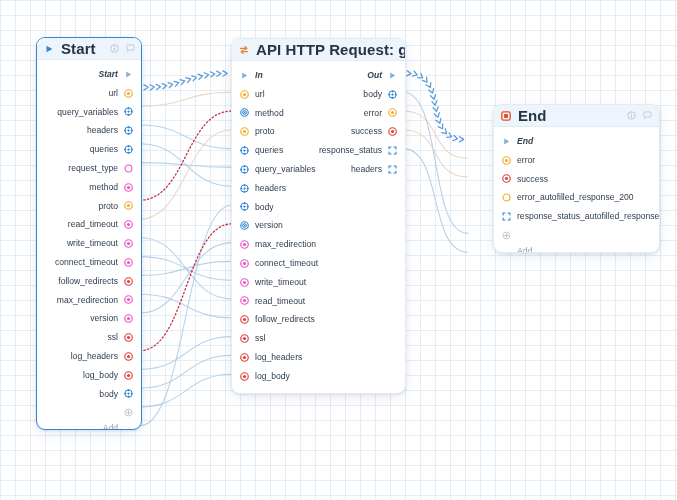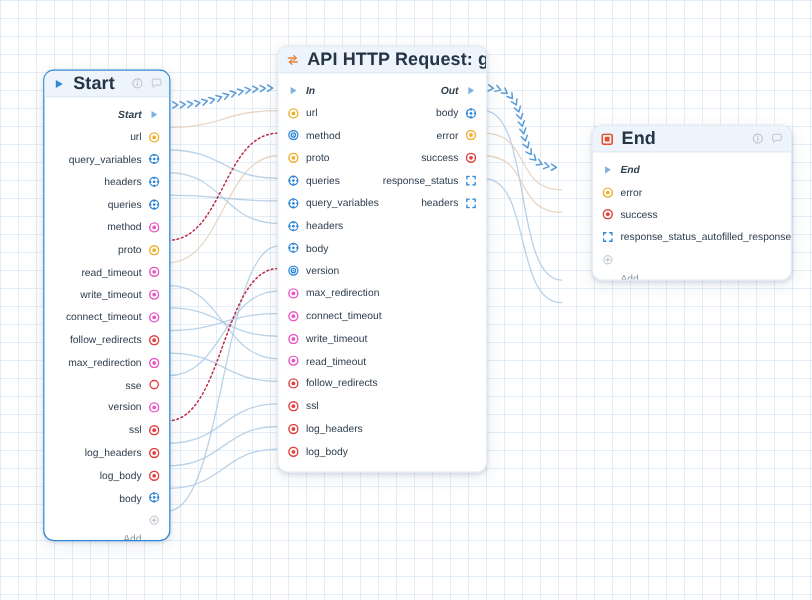--- a/index.html
+++ b/index.html
@@ -114,21 +114,21 @@
       <path d="M-2,-2.6 L2.2,0 L-2,2.6" transform="translate(439.07159423828125,121.22447967529297) rotate(68.84168687724977)" fill="none" stroke="#5b9bd8" stroke-width="1.25" stroke-linecap="round" stroke-linejoin="round"></path>
       <path d="M-2,-2.6 L2.2,0 L-2,2.6" transform="translate(441.470703125,126.93456268310547) rotate(58.28303164951304)" fill="none" stroke="#5b9bd8" stroke-width="1.25" stroke-linecap="round" stroke-linejoin="round"></path>
       <path d="M-2,-2.6 L2.2,0 L-2,2.6" transform="translate(444.95111083984375,132.04678344726562) rotate(42.83714892684941)" fill="none" stroke="#5b9bd8" stroke-width="1.25" stroke-linecap="round" stroke-linejoin="round"></path>
       <path d="M-2,-2.6 L2.2,0 L-2,2.6" transform="translate(449.7021179199219,135.9923858642578) rotate(25.42084642301809)" fill="none" stroke="#5b9bd8" stroke-width="1.25" stroke-linecap="round" stroke-linejoin="round"></path>
       <path d="M-2,-2.6 L2.2,0 L-2,2.6" transform="translate(455.40643310546875,138.36997985839844) rotate(10.888534332851254)" fill="none" stroke="#5b9bd8" stroke-width="1.25" stroke-linecap="round" stroke-linejoin="round"></path>
       <path d="M-2,-2.6 L2.2,0 L-2,2.6" transform="translate(461.52166748046875,139.32632446289062) rotate(1.7026387864661858)" fill="none" stroke="#5b9bd8" stroke-width="1.25" stroke-linecap="round" stroke-linejoin="round"></path>
     </g>
 </svg>
 
 <div id="nodes-layer">
-    <div class="node selected" style="left: 36px; top: 58px; width: 104px; text-align: right;">
+    <div class="node selected" style="left: 36px; top: 37px; width: 104px; text-align: right;">
       <div class="node-head">
       <span style="display:flex">
           <svg width="10" height="10" viewBox="0 0 12 12">
             <path d="M3 2 L10 6 L3 10 Z" fill="#2f87d6"></path>
           </svg>
         </span>
       <span class="node-title">Start</span>
       <span class="head-sp"></span>
       <span style="display:flex">
           <svg class="head-ic" viewBox="0 0 12 12">
@@ -190,20 +190,26 @@
                 <circle cx="6" cy="6" r="4.9" fill="none" stroke="#2f87d6" stroke-width="1.3"></circle>
                 <rect x="5" y=".4" width="2" height="2.6" rx=".5"></rect>
                 <rect x="5" y="9" width="2" height="2.6" rx=".5"></rect>
                 <rect x=".4" y="5" width="2.6" height="2" rx=".5"></rect>
                 <rect x="9" y="5" width="2.6" height="2" rx=".5"></rect>
                 <circle cx="6" cy="6" r="1.5"></circle>
               </g>
             </svg></span>
         </div>
         <div class="row right">
+          <span class="lbl">request_type</span>
+          <span class="port"><svg width="9" height="9" viewBox="0 0 12 12">
+              <circle cx="6" cy="6" r="4.6" fill="none" stroke="#ea56c4" stroke-width="1.5"></circle>
+            </svg></span>
+        </div>
+        <div class="row right">
           <span class="lbl">method</span>
           <span class="port"><svg width="9" height="9" viewBox="0 0 12 12">
               <circle cx="6" cy="6" r="5" fill="none" stroke="#ea56c4" stroke-width="1.6"></circle>
               <circle cx="6" cy="6" r="2.1" fill="#ea56c4"></circle>
             </svg></span>
         </div>
         <div class="row right">
           <span class="lbl">proto</span>
           <span class="port"><svg width="9" height="9" viewBox="0 0 12 12">
               <circle cx="6" cy="6" r="5" fill="none" stroke="#f0ae2b" stroke-width="1.6"></circle>
@@ -236,26 +242,20 @@
           <span class="port"><svg width="9" height="9" viewBox="0 0 12 12">
               <circle cx="6" cy="6" r="5" fill="none" stroke="#e0403f" stroke-width="1.6"></circle>
               <circle cx="6" cy="6" r="2.1" fill="#e0403f"></circle>
             </svg></span>
         </div>
         <div class="row right">
           <span class="lbl">max_redirection</span>
           <span class="port"><svg width="9" height="9" viewBox="0 0 12 12">
               <circle cx="6" cy="6" r="5" fill="none" stroke="#ea56c4" stroke-width="1.6"></circle>
               <circle cx="6" cy="6" r="2.1" fill="#ea56c4"></circle>
-            </svg></span>
-        </div>
-        <div class="row right">
-          <span class="lbl">sse</span>
-          <span class="port"><svg width="9" height="9" viewBox="0 0 12 12">
-              <circle cx="6" cy="6" r="4.6" fill="none" stroke="#e0403f" stroke-width="1.5"></circle>
             </svg></span>
         </div>
         <div class="row right">
           <span class="lbl">version</span>
           <span class="port"><svg width="9" height="9" viewBox="0 0 12 12">
               <circle cx="6" cy="6" r="5" fill="none" stroke="#ea56c4" stroke-width="1.6"></circle>
               <circle cx="6" cy="6" r="2.1" fill="#ea56c4"></circle>
             </svg></span>
         </div>
         <div class="row right">
@@ -603,20 +603,26 @@
         </div>
         <div class="row">
           <span class="port"><svg width="9" height="9" viewBox="0 0 12 12">
               <circle cx="6" cy="6" r="5" fill="none" stroke="#e0403f" stroke-width="1.6"></circle>
               <circle cx="6" cy="6" r="2.1" fill="#e0403f"></circle>
             </svg></span>
           <span class="lbl">success</span>
         </div>
         <div class="row">
           <span class="port"><svg width="9" height="9" viewBox="0 0 12 12">
+              <circle cx="6" cy="6" r="4.6" fill="none" stroke="#f0ae2b" stroke-width="1.5"></circle>
+            </svg></span>
+          <span class="lbl">error_autofilled_response_200</span>
+        </div>
+        <div class="row">
+          <span class="port"><svg width="9" height="9" viewBox="0 0 12 12">
               <g fill="none" stroke="#2f87d6" stroke-width="1.5" stroke-linecap="round">
                 <path d="M4 1.3 H1.4 V3.9"></path>
                 <path d="M8 1.3 H10.6 V3.9"></path>
                 <path d="M4 10.7 H1.4 V8.1"></path>
                 <path d="M8 10.7 H10.6 V8.1"></path>
               </g>
             </svg></span>
           <span class="lbl">response_status_autofilled_response_200</span>
         </div>
         <div class="row">

